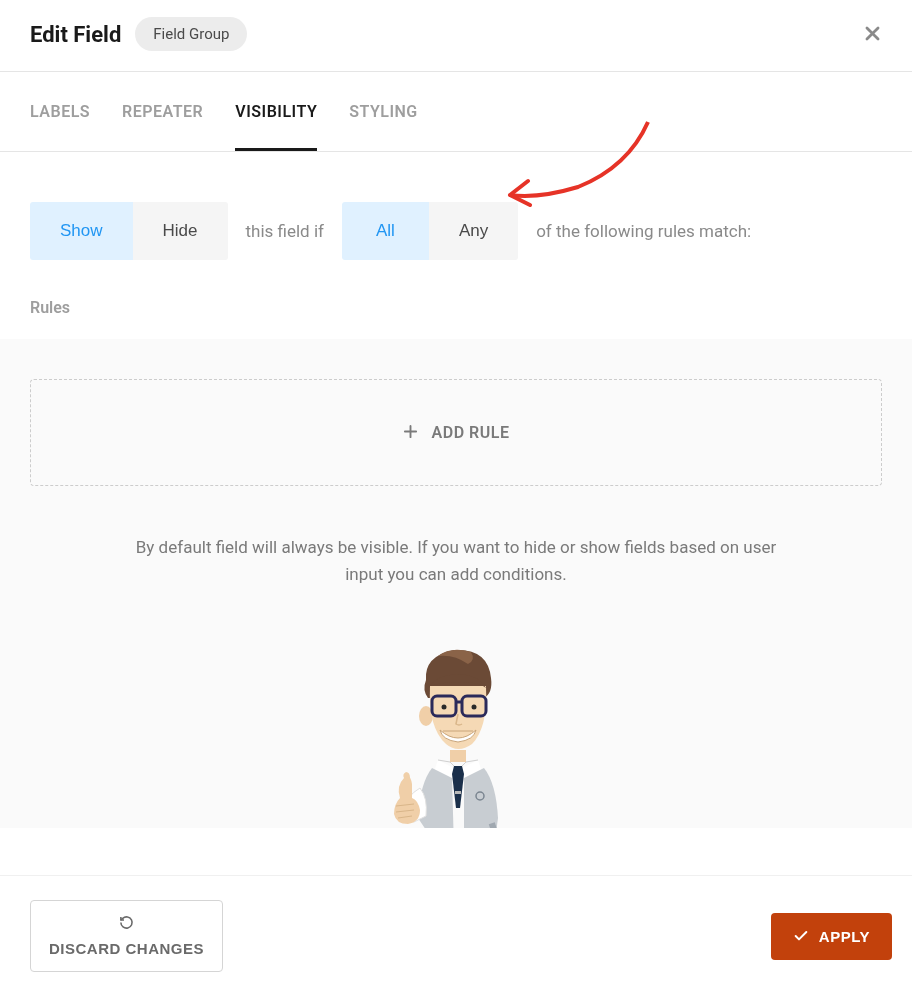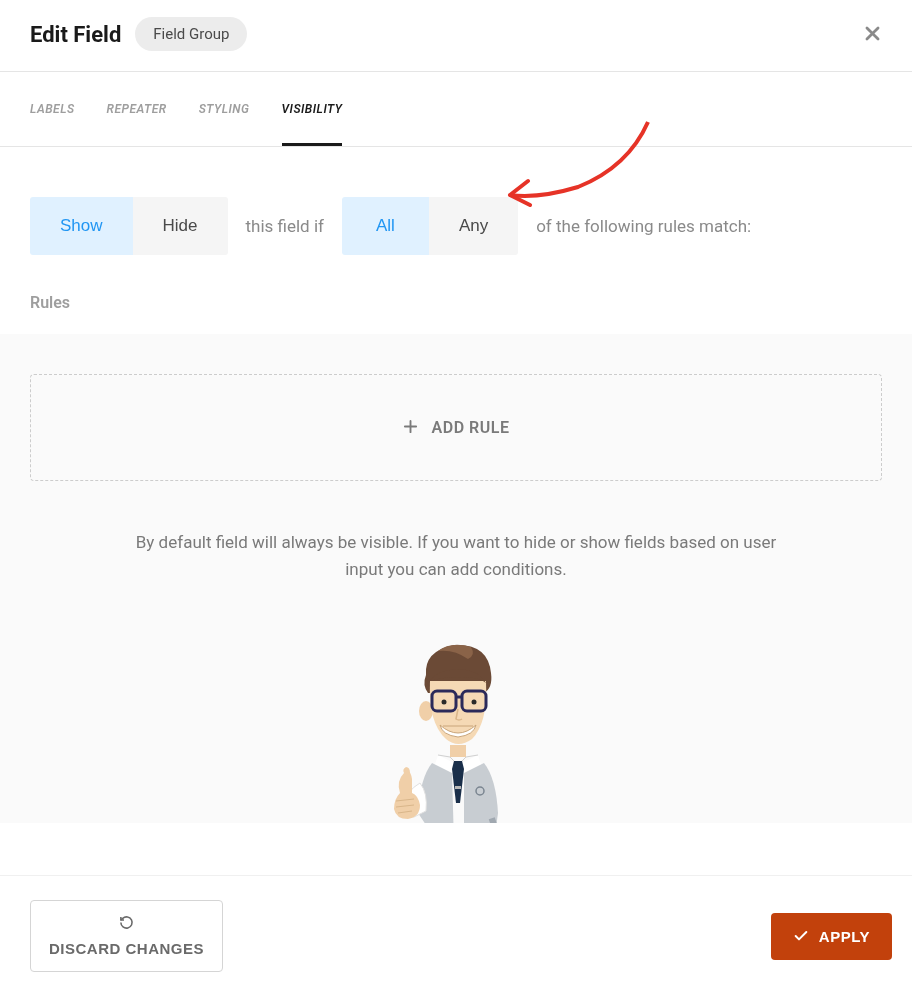--- a/index.html
+++ b/index.html
@@ -46,27 +46,26 @@
     }
     .tabs {
       display: flex;
       padding: 0 30px;
       border-bottom: 1px solid #e5e5e5;
       position: relative;
     }
     .tab {
       padding: 30px 0 27px 0;
       margin-right: 32px;
-      font-size: 12px;
+      font-size: 16px;
       font-weight: 600;
       letter-spacing: 0.5px;
       color: #9e9e9e;
       cursor: pointer;
       border-bottom: 3px solid transparent;
-      font-style: italic;
     }
     .tab.active {
       color: #1a1a1a;
       border-bottom-color: #1a1a1a;
     }
     .arrow-annotation {
       position: absolute;
       left: 498px;
       top: 45px;
       pointer-events: none;
@@ -206,22 +205,22 @@
     <svg width="19" height="19" viewBox="0 0 24 24" fill="none" stroke="currentColor" stroke-width="3.5" stroke-linecap="round">
       <line x1="5" y1="5" x2="19" y2="19"></line>
       <line x1="19" y1="5" x2="5" y2="19"></line>
     </svg>
   </span>
 </div>
 
 <div class="tabs">
   <div class="tab">LABELS</div>
   <div class="tab">REPEATER</div>
+  <div class="tab active">VISIBILITY</div>
   <div class="tab">STYLING</div>
-  <div class="tab active">VISIBILITY</div>
 
   <svg class="arrow-annotation" width="170" height="90" viewBox="0 0 170 90">
     <path d="M 150 5 Q 130 50, 80 70 Q 40 82, 12 78" stroke="#e63327" stroke-width="4" fill="none"></path>
     <path d="M 12 78 L 30 64 M 12 78 L 32 88" stroke="#e63327" stroke-width="4" fill="none" stroke-linecap="round"></path>
   </svg>
 </div>
 
 <div class="content">
 
   <div class="condition-row">

